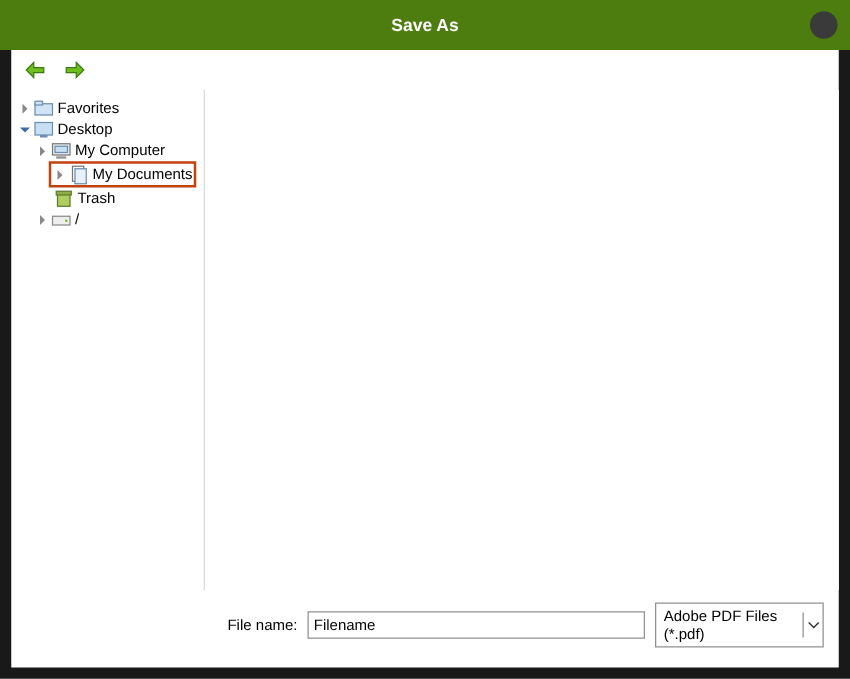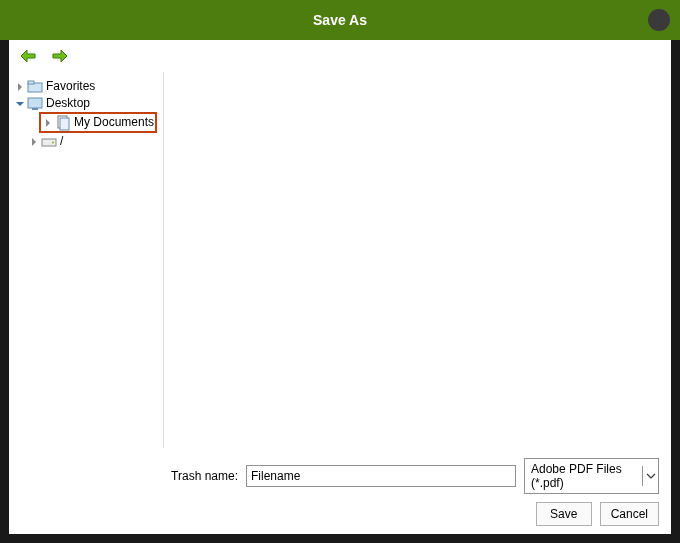--- a/index.html
+++ b/index.html
@@ -86,38 +86,62 @@
         </span>
         <span class="icon-slot">
           <svg viewBox="0 0 16 16">
               <rect x="1" y="2" width="14" height="10" fill="#c7dff3" stroke="#6a8fb0"></rect>
               <rect x="5" y="12" width="6" height="2" fill="#6a8fb0"></rect>
             </svg>
         </span>
         <span>Desktop</span>
       </div>
 
+      <div class="tree-item child">
+        <span class="expander">
+          <svg viewBox="0 0 8 8">
+              <path d="M2 0 L6 4 L2 8 Z" fill="#888"></path>
+            </svg>
+        </span>
+        <span class="icon-slot">
+          <svg viewBox="0 0 16 16">
+              <rect x="1" y="2" width="14" height="9" fill="#eee" stroke="#777"></rect>
+              <rect x="3" y="4" width="10" height="5" fill="#c7dff3" stroke="#6a8fb0"></rect>
+              <rect x="4" y="12" width="8" height="2" fill="#999"></rect>
+            </svg>
+        </span>
+        <span>My Computer</span>
+      </div>
 
       <div class="highlight-box">
         <div class="tree-item">
           <span class="expander">
             <svg viewBox="0 0 8 8">
                 <path d="M2 0 L6 4 L2 8 Z" fill="#888"></path>
               </svg>
           </span>
           <span class="icon-slot">
             <svg viewBox="0 0 16 16">
                 <rect x="3" y="1" width="9" height="12" fill="#fff" stroke="#777"></rect>
                 <rect x="5" y="3" width="9" height="12" fill="#e8f1fa" stroke="#6a8fb0"></rect>
               </svg>
           </span>
           <span>My Documents</span>
         </div>
       </div>
 
+      <div class="tree-item child2">
+        <span class="icon-slot">
+          <svg viewBox="0 0 16 16">
+              <rect x="3" y="4" width="10" height="10" fill="#aecf5f" stroke="#5c7a2a"></rect>
+              <rect x="2" y="2" width="12" height="3" fill="#8fb048" stroke="#5c7a2a"></rect>
+            </svg>
+        </span>
+        <span>Trash</span>
+      </div>
 
       <div class="tree-item child">
         <span class="expander">
           <svg viewBox="0 0 8 8">
               <path d="M2 0 L6 4 L2 8 Z" fill="#888"></path>
             </svg>
         </span>
         <span class="icon-slot">
           <svg viewBox="0 0 16 16">
               <rect x="1" y="5" width="14" height="7" fill="#eee" stroke="#888"></rect>
@@ -126,34 +150,26 @@
         </span>
         <span>/</span>
       </div>
 
     </div>
     <div class="file-area"></div>
   </div>
 
   <div class="bottom">
     <div class="row1">
-      <span class="lbl">Trash name:</span>
+      <span class="lbl">File name:</span>
       <input class="fname-input" type="text" value="Filename" style="">
       <div class="type-select">
         <span>Adobe PDF Files (*.pdf)</span>
         <span class="dd">
           <svg width="10" height="10" viewBox="0 0 10 10">
               <path d="M1 3 L5 7 L9 3" stroke="#333" stroke-width="1.2" fill="none"></path>
             </svg>
         </span>
       </div>
     </div>
-    <div class="row2">
-      <div class="btn">
-        <span>Save</span>
-      </div>
-      <div class="btn">
-        <span>Cancel</span>
-      </div>
-    </div>
   </div>
 
 </div>
 
 </body></html>

